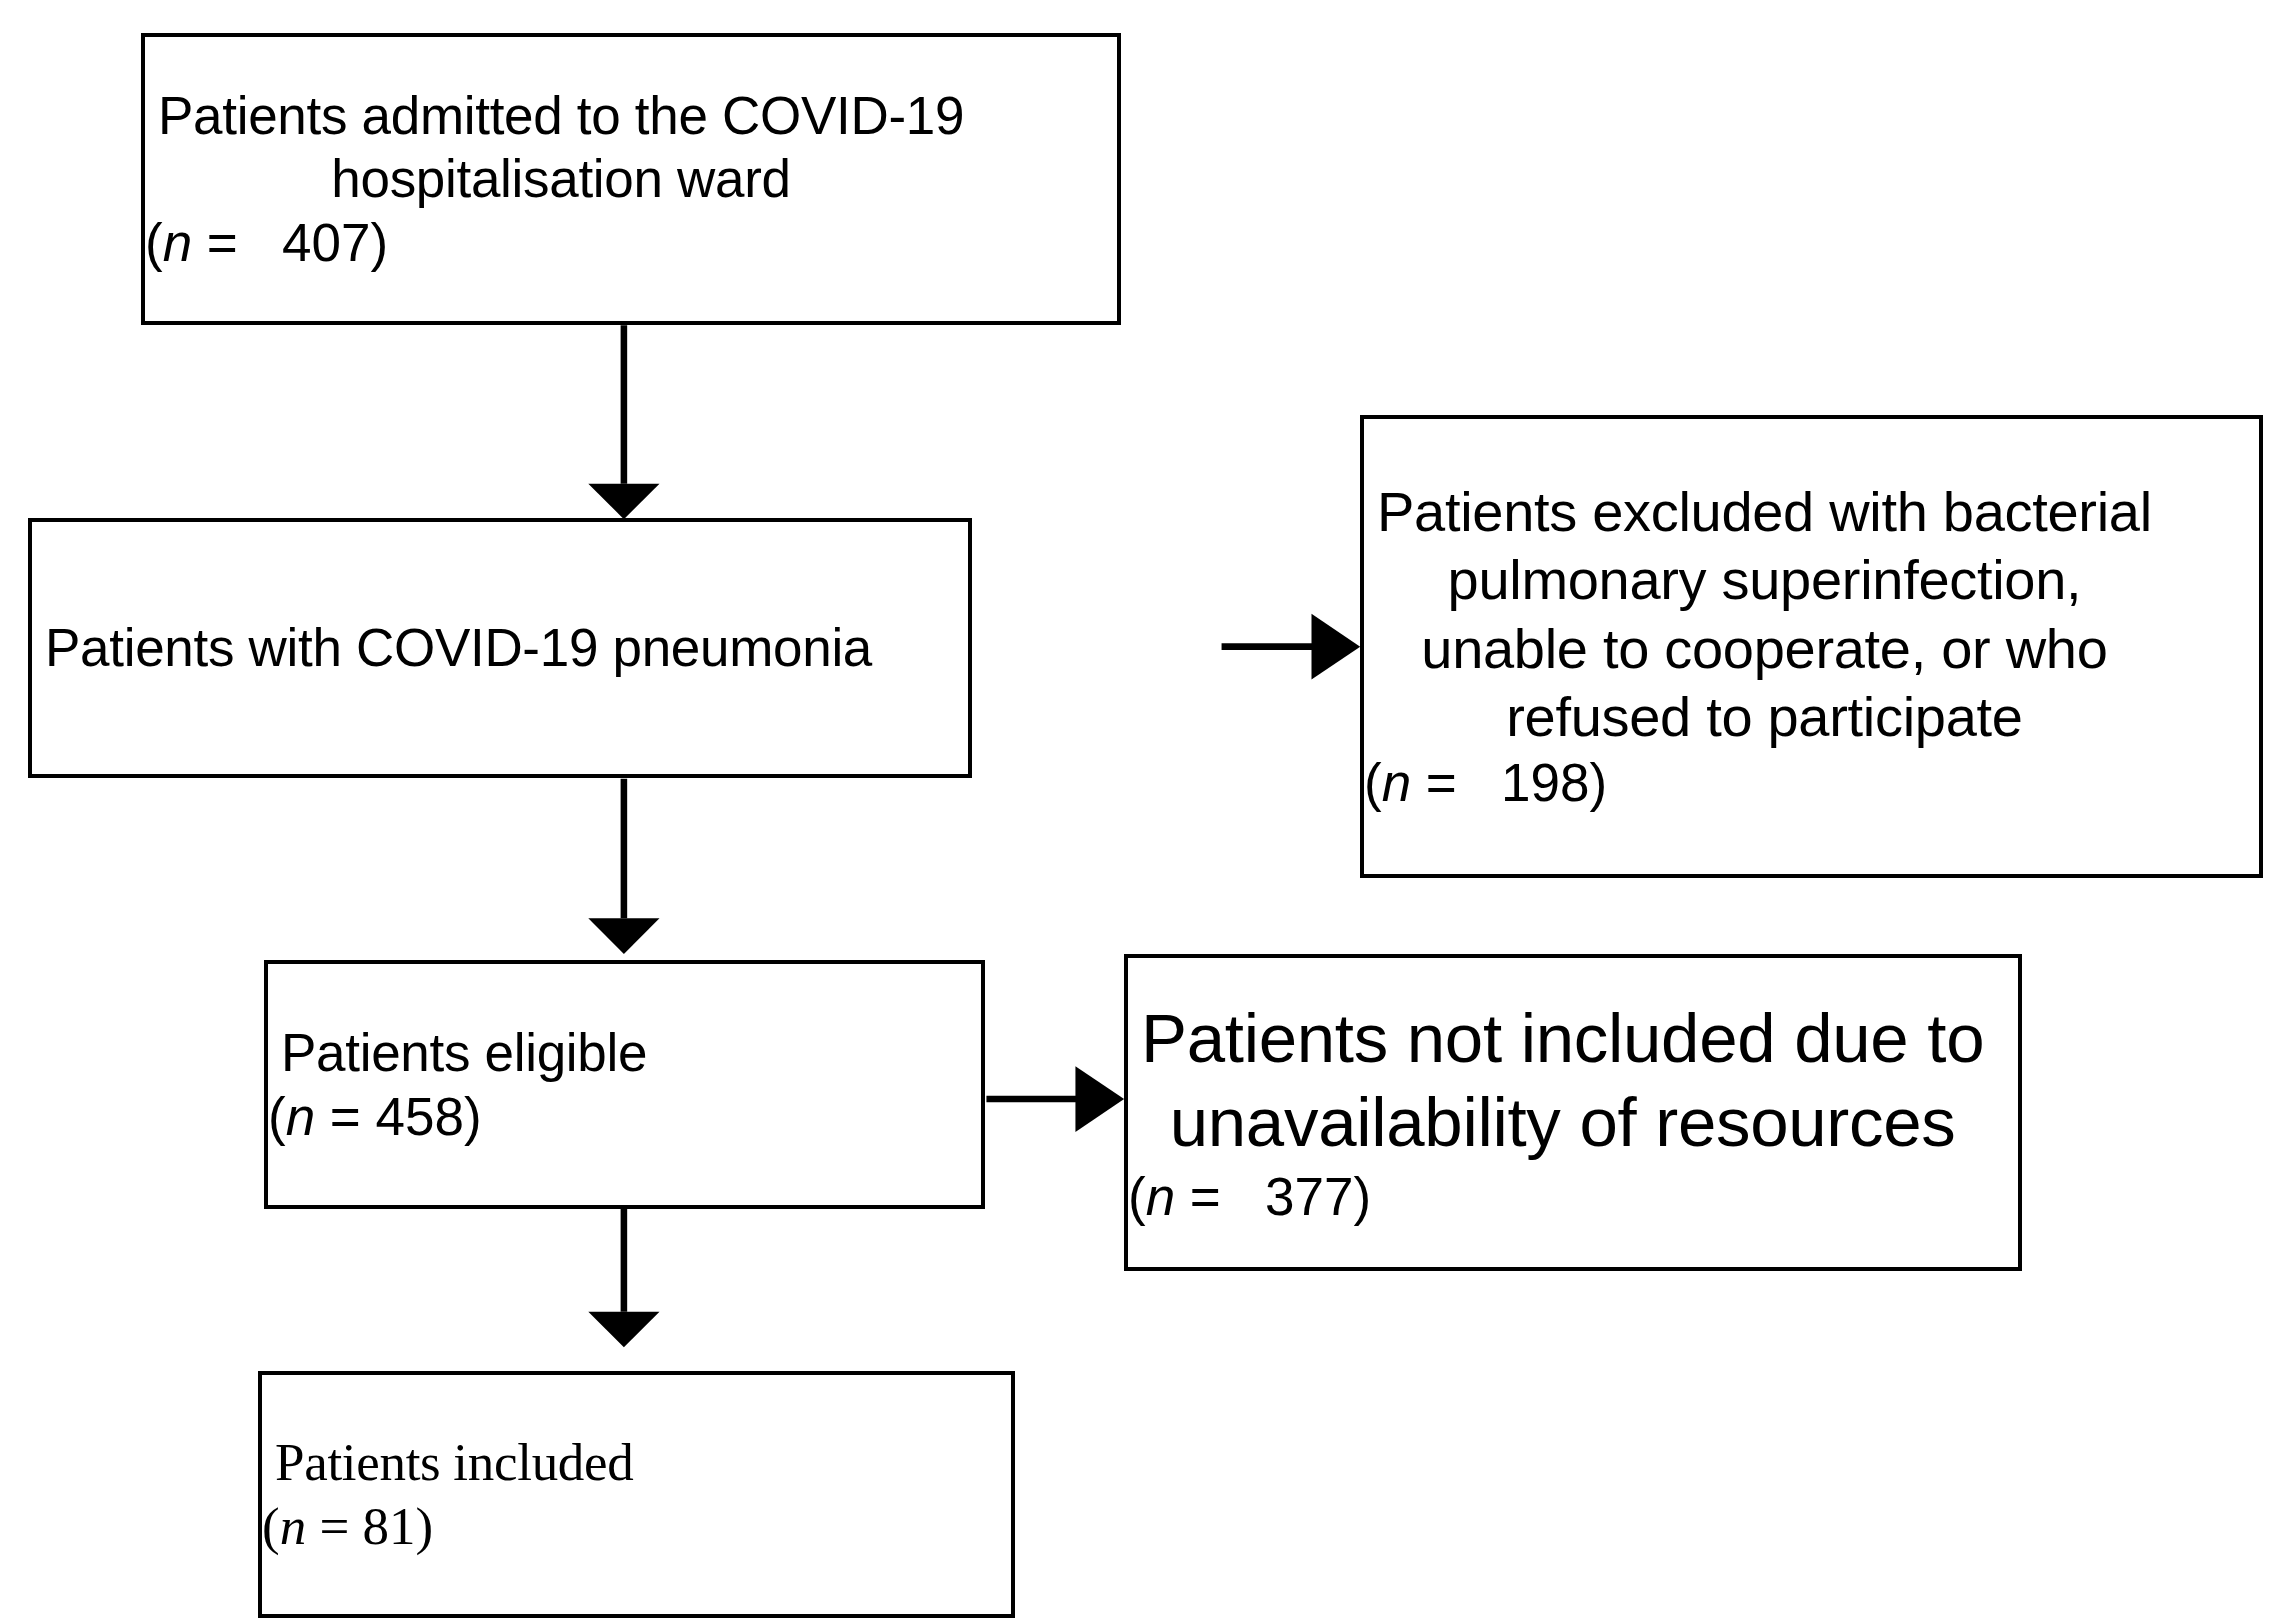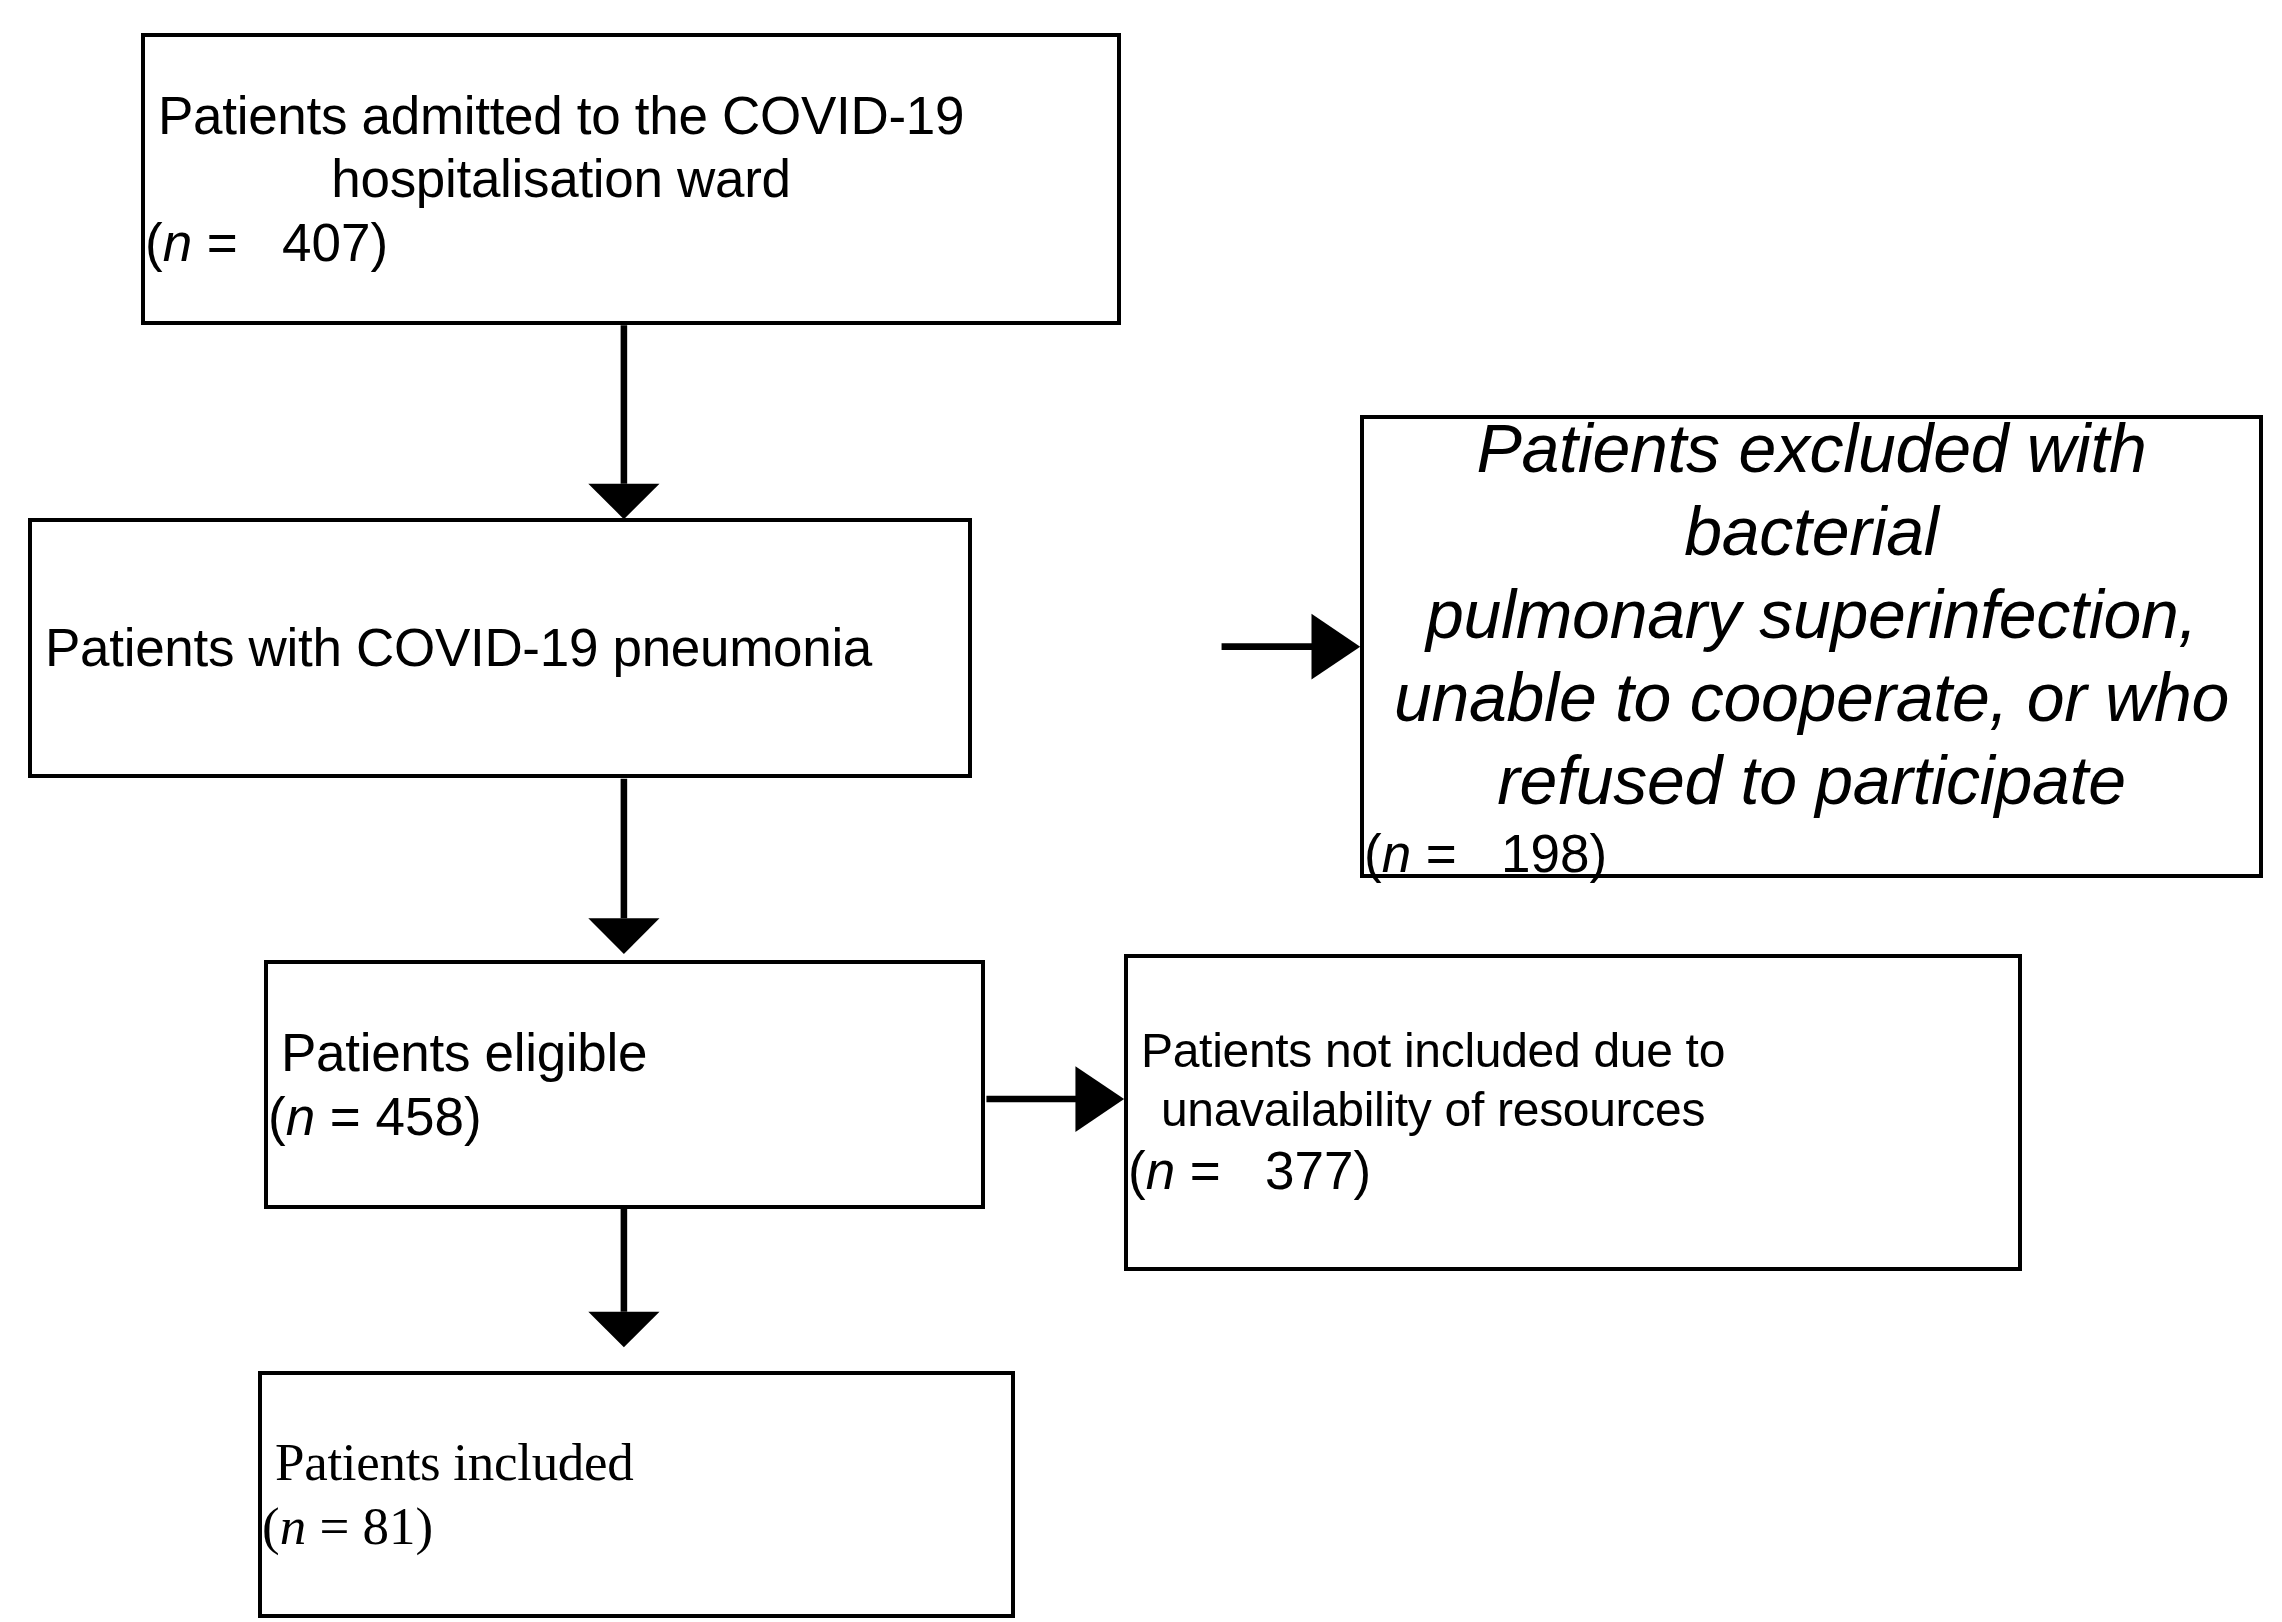--- a/index.html
+++ b/index.html
@@ -52,22 +52,22 @@
     pointer-events: none;
   }
   
   #box-admitted   { left: 141px;  top: 33px;   width: 980px; height: 292px; }
   #box-pneumonia  { left: 28px;   top: 518px;  width: 944px; height: 260px; }
   #box-excluded   { left: 1360px; top: 415px;  width: 903px;  height: 463px; }
   #box-eligible   { left: 264px;  top: 952px; width: 721px;  height: 249px; margin-top: 8px; }
   #box-notincl    { left: 1124px; top: 954px; width: 898px;  height: 317px; }
   #box-included   { left: 258px;  top: 1371px; width: 757px;  height: 247px; font-family: Liberation Serif, serif; }
 
-  #box-excluded .box-text { font-size: 68px; line-height: 1.22; font-style: italic; }
-  #box-notincl  .box-text { font-size: 48px; line-height: 1.22; }
+  #box-excluded .box-text { font-size: 56px; line-height: 1.22; }
+  #box-notincl  .box-text { font-size: 69px; line-height: 1.22; }
 </style>
 </head>
 <body>
 
 <div id="canvas">
 
   <svg id="connectors" viewBox="0 0 2436 1732" xmlns="http://www.w3.org/2000/svg">
     <defs>
       <marker id="arrowhead-down" markerWidth="14" markerHeight="12" refX="1.5" refY="6" orient="auto" markerUnits="strokeWidth">
         <path d="M0,0 L0,12 L11,6 z" fill="#000000"></path>

